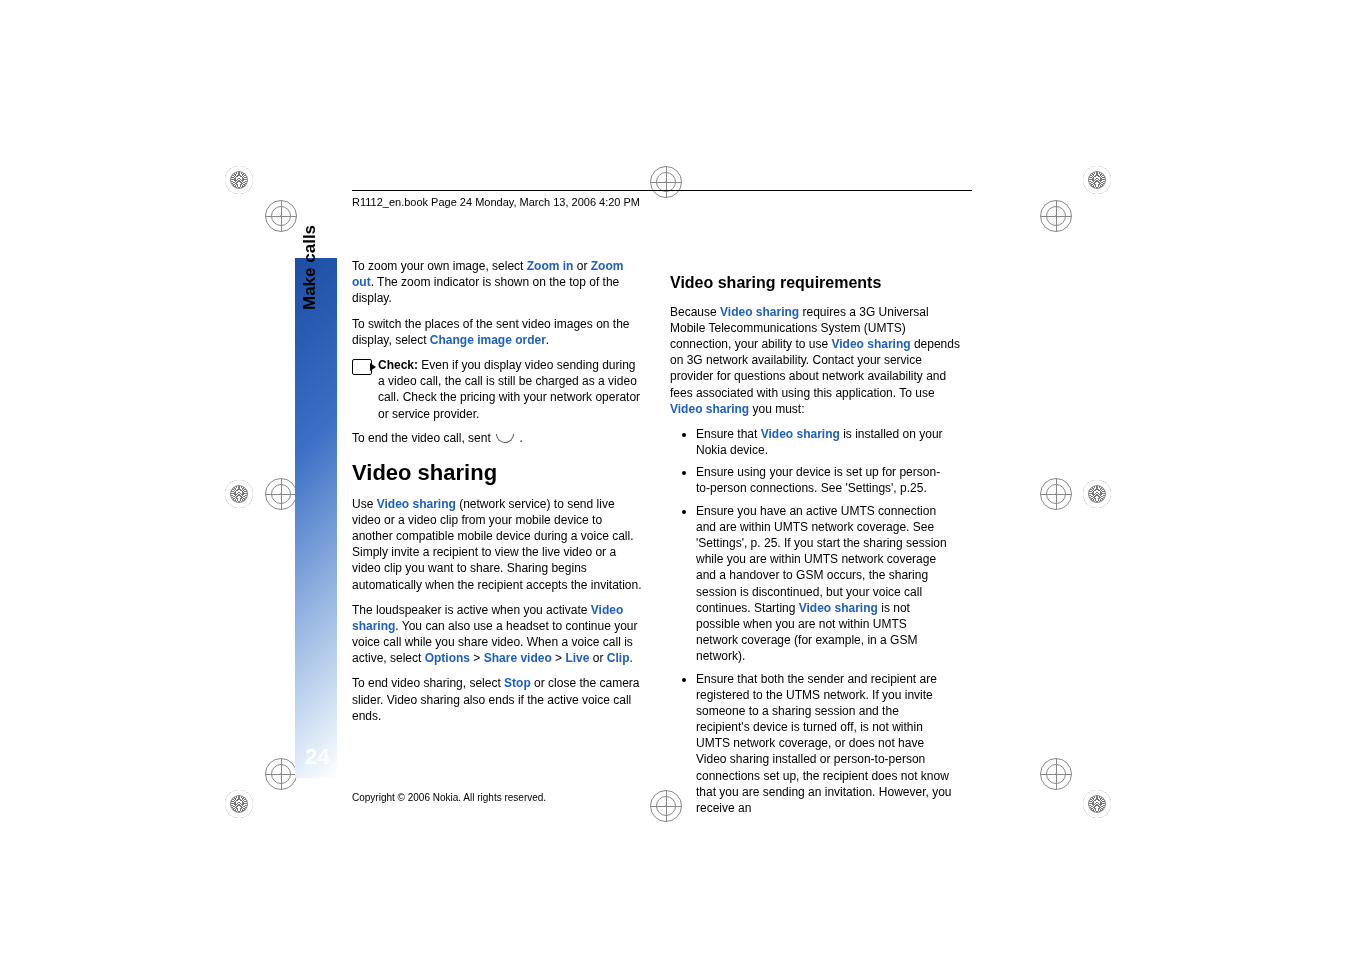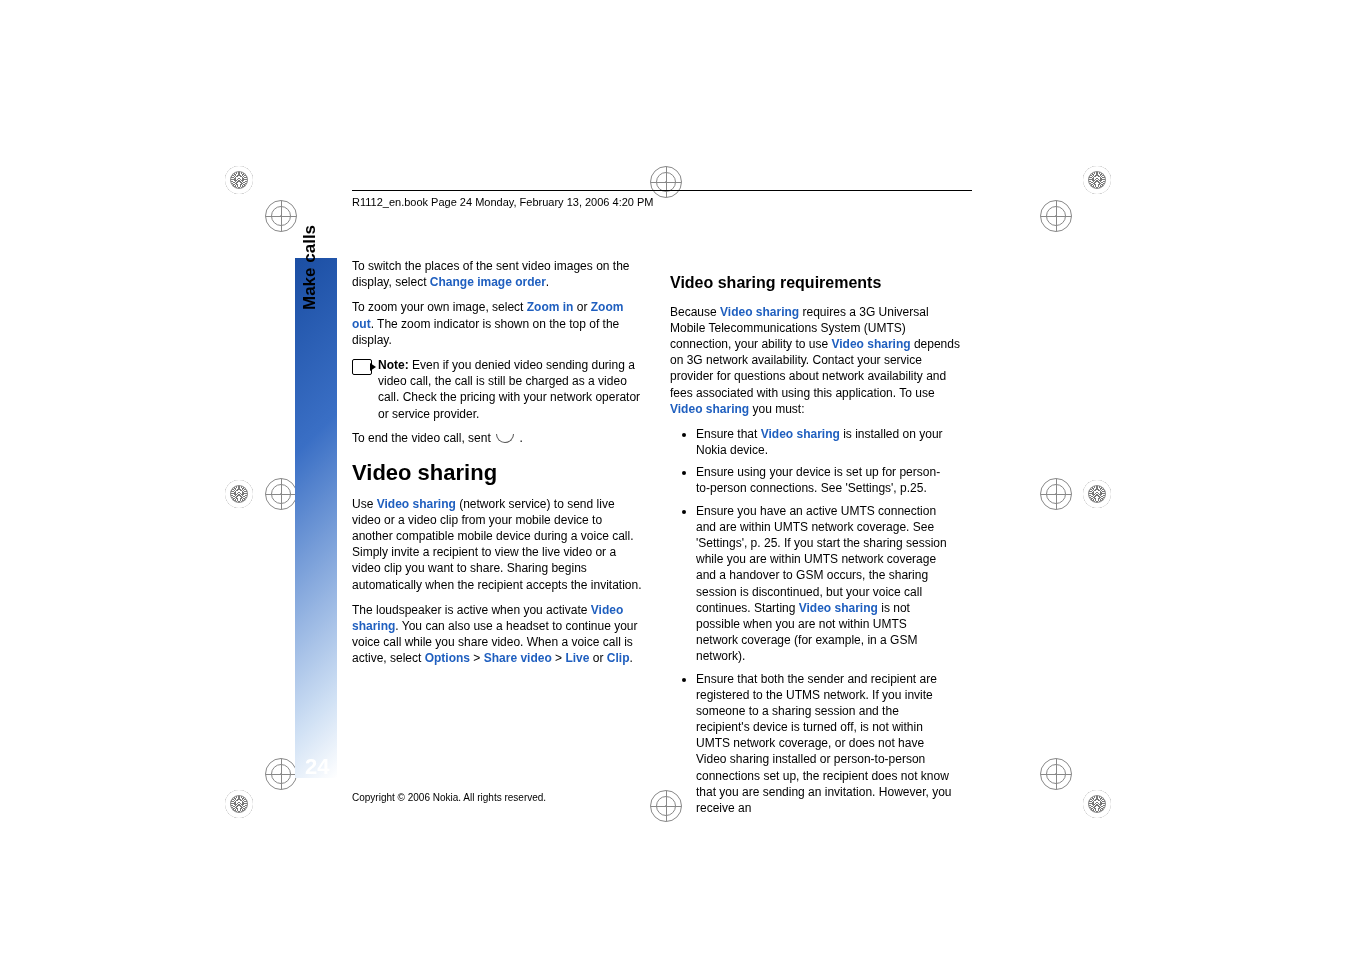--- a/index.html
+++ b/index.html
@@ -45,21 +45,20 @@
     color: #000;
     white-space: nowrap;
   }
   .page-num {
     position: absolute;
     left: 305px;
     top: 744px;
     color: #fff;
     font-size: 22px;
     font-weight: bold;
-    margin-top: 10px;
   }
   .copyright {
     position: absolute;
     left: 352px;
     top: 792px;
     font-size: 10px;
     color: #000;
   }
   .content {
     position: absolute;
@@ -154,48 +153,51 @@
 <div class="regmark" style="left:650px; top:790px;">
     <span class="cross"></span>
     <span class="cross v"></span>
   </div>
 <div class="regmark" style="left:650px; top:166px;">
     <span class="cross"></span>
     <span class="cross v"></span>
   </div>
 
 <div class="header-line"></div>
-<div class="header-text">R1112_en.book  Page 24  Monday, February 13, 2006  4:20 PM</div>
+<div class="header-text">R1112_en.book  Page 24  Monday, March 13, 2006  4:20 PM</div>
 
 <div class="sidebar-box"></div>
 <div class="sidebar-label">Make calls</div>
 <div class="page-num">24</div>
 <div class="copyright">Copyright © 2006 Nokia. All rights reserved.</div>
 
 <div class="content">
   <div class="col">
     <p>
+      <span>To zoom your own image, select </span><span class="blue">Zoom in</span><span> or </span><span class="blue">Zoom out</span><span>. The zoom indicator is shown on the top of the display.</span>
+    </p>
+    <p>
       <span>To switch the places of the sent video images on the display, select </span><span class="blue">Change image order</span><span>.</span>
-    </p>
-    <p>
-      <span>To zoom your own image, select </span><span class="blue">Zoom in</span><span> or </span><span class="blue">Zoom out</span><span>. The zoom indicator is shown on the top of the display.</span>
     </p>
     <div class="note-row">
       <span class="note-icon"></span>
-      <div><b>Note: </b><span>Even if you denied video sending during a video call, the call is still be charged as a video call. Check the pricing with your network operator or service provider.</span></div>
+      <div><b>Check: </b><span>Even if you display video sending during a video call, the call is still be charged as a video call. Check the pricing with your network operator or service provider.</span></div>
     </div>
     <p>
       <span>To end the video call, sent </span><span class="end-call-icon"></span><span> .</span>
     </p>
     <h1 class="section">Video sharing</h1>
     <p>
       <span>Use </span><span class="blue">Video sharing</span><span> (network service) to send live video or a video clip from your mobile device to another compatible mobile device during a voice call. Simply invite a recipient to view the live video or a video clip you want to share. Sharing begins automatically when the recipient accepts the invitation.</span>
     </p>
     <p>
       <span>The loudspeaker is active when you activate </span><span class="blue">Video sharing</span><span>. You can also use a headset to continue your voice call while you share video. When a voice call is active, select </span><span class="blue">Options</span><span> &gt; </span><span class="blue">Share video</span><span> &gt; </span><span class="blue">Live</span><span> or </span><span class="blue">Clip</span><span>.</span>
+    </p>
+    <p>
+      <span>To end video sharing, select </span><span class="blue">Stop</span><span> or close the camera slider. Video sharing also ends if the active voice call ends.</span>
     </p>
   </div>
 
   <div class="col">
     <h2 class="sub">Video sharing requirements</h2>
     <p>
       <span>Because </span><span class="blue">Video sharing</span><span> requires a 3G Universal Mobile Telecommunications System (UMTS) connection, your ability to use </span><span class="blue">Video sharing</span><span> depends on 3G network availability. Contact your service provider for questions about network availability and fees associated with using this application. To use </span><span class="blue">Video sharing</span><span> you must:</span>
     </p>
     <ul>
       <li><span>Ensure that </span><span class="blue">Video sharing</span><span> is installed on your Nokia device.</span></li>

